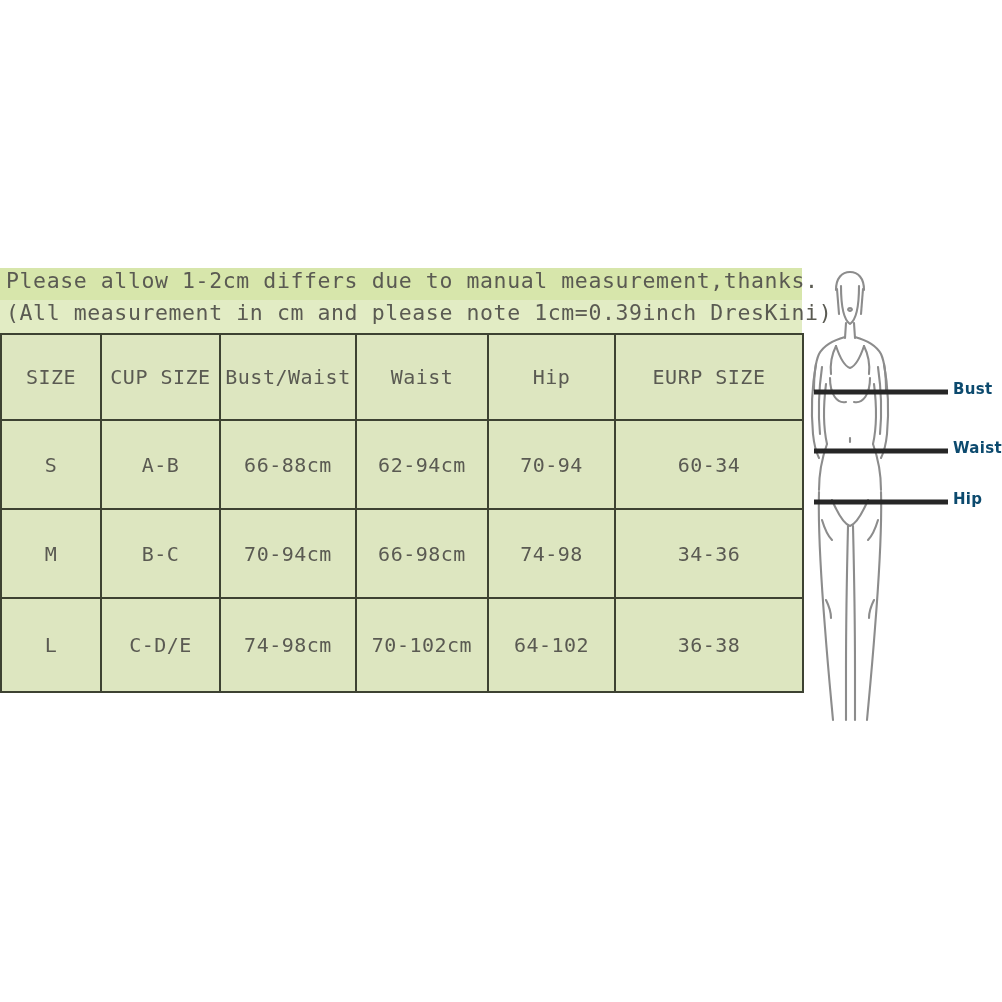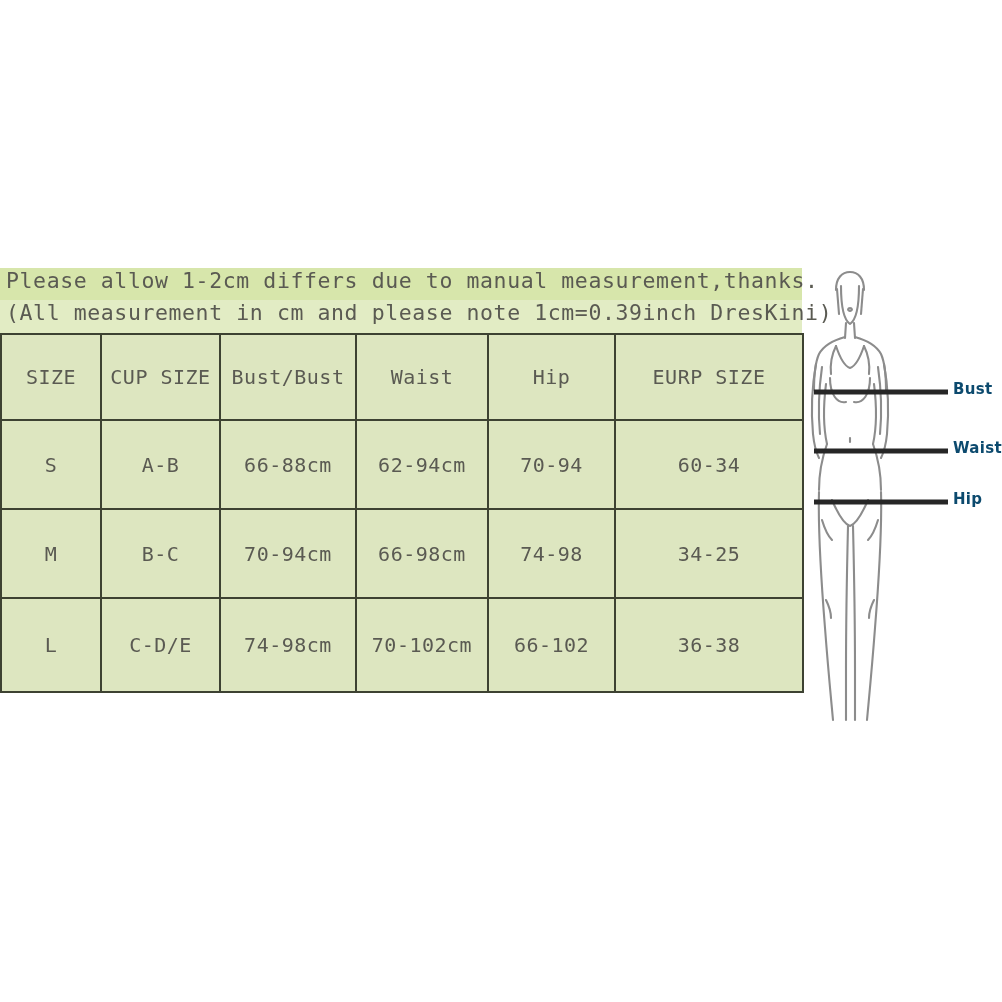--- a/index.html
+++ b/index.html
@@ -122,47 +122,47 @@
         <col class="col-cup">
         <col class="col-bust">
       <col class="col-waist">
         <col class="col-hip">
         <col class="col-eurp">
     </colgroup>
     <tbody>
       <tr>
         <td>SIZE</td>
         <td>CUP SIZE</td>
-        <td>Bust/Bust</td>
+        <td>Bust/Waist</td>
         <td>Waist</td>
         <td>Hip</td>
         <td>EURP SIZE</td>
       </tr>
       <tr>
         <td>S</td>
         <td>A-B</td>
         <td>66-88cm</td>
         <td>62-94cm</td>
         <td>70-94</td>
         <td>60-34</td>
       </tr>
       <tr>
         <td>M</td>
         <td>B-C</td>
         <td>70-94cm</td>
         <td>66-98cm</td>
         <td>74-98</td>
-        <td>34-25</td>
+        <td>34-36</td>
       </tr>
       <tr>
         <td>L</td>
         <td>C-D/E</td>
         <td>74-98cm</td>
         <td>70-102cm</td>
-        <td>66-102</td>
+        <td>64-102</td>
         <td>36-38</td>
       </tr>
     </tbody>
   </table>
 
   <div id="figure-diagram">
     <svg id="figure-svg" width="196" height="456" viewBox="0 0 196 456">
       <g fill="none" stroke="#8c8c8c" stroke-width="2.1" stroke-linecap="round" stroke-linejoin="round">
 
         <path d="M30 22 C30 10 36 4 44 4 C52 4 58 10 58 22"></path>

